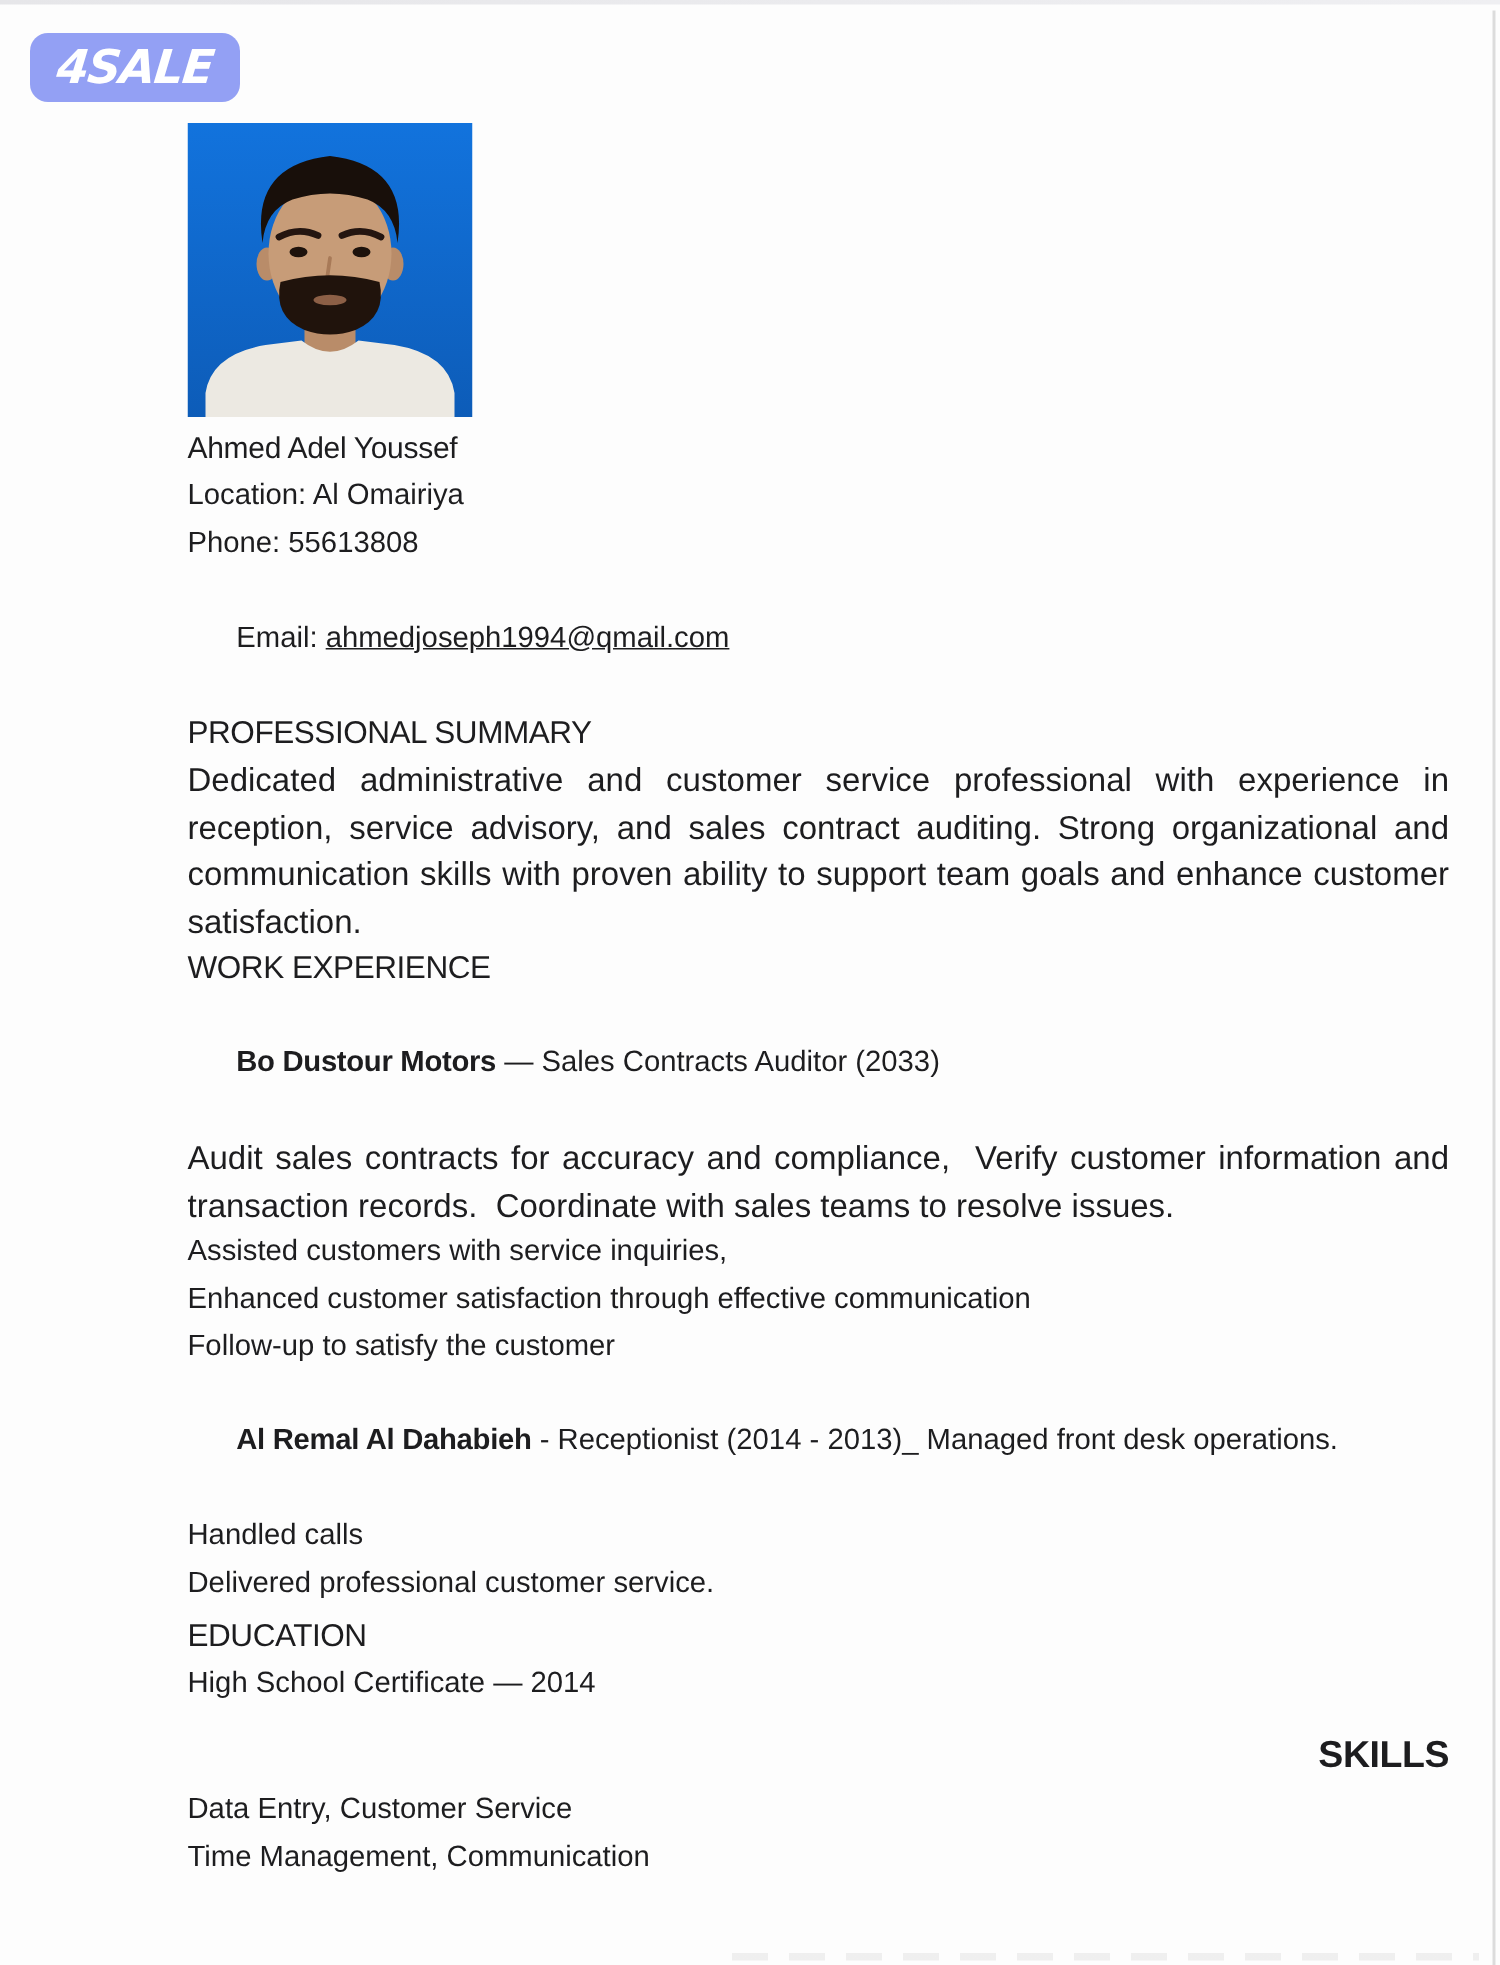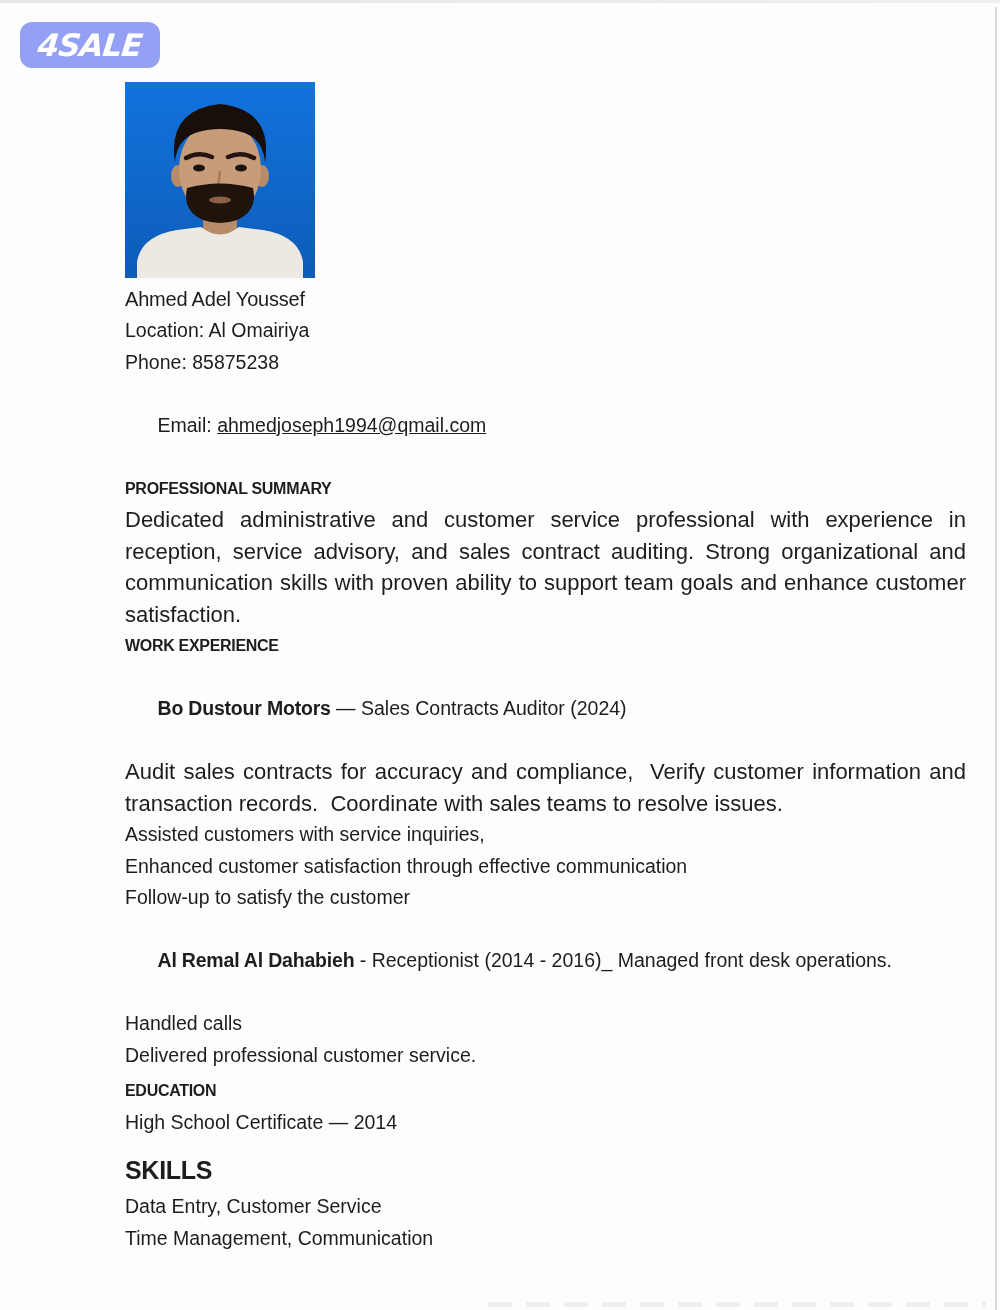--- a/index.html
+++ b/index.html
@@ -25,30 +25,30 @@
   .logo-text { color: #ffffff; font-style: italic; font-weight: bold; font-size: 31px;
     letter-spacing: -1px; transform: skewX(-6deg); font-family: "DejaVu Sans", sans-serif; }
 
   .content { position: absolute; left: 125px; top: 0; width: 841px; }
 
   .photo { margin-top: 82px; width: 190px; height: 196px; display: block; }
 
   .name { margin-top: 5px; font-size: 20px; font-weight: normal; line-height: 32px; letter-spacing: -0.2px; }
 
   .line    { font-size: 19.5px; line-height: 31.5px; white-space: pre-wrap; }
-  .heading { font-size: 16px; font-weight: bold; line-height: 31.5px; letter-spacing: -0.3px; }
+  .heading { font-size: 21px; font-weight: normal; line-height: 31.5px; letter-spacing: -0.3px; }
   .para    { font-size: 22px; line-height: 31.5px; text-align: justify; white-space: pre-wrap; margin: 0; }
   .jobline { font-size: 19.5px; line-height: 31.5px; white-space: pre-wrap; }
   .jobline b { letter-spacing: -0.2px; }
 
   .email-addr { text-decoration: underline; color: inherit; cursor: pointer; }
 
   .mt4 { margin-top: 4px; }
 
-  .skills-heading { font-size: 25px; font-weight: bold; line-height: 36px; margin-top: 14px; letter-spacing: -0.3px; }
+  .skills-heading { font-size: 25px; font-weight: bold; line-height: 36px; margin-top: 14px; letter-spacing: -0.3px; text-align: right; }
   .skills-list { margin-top: 3px; }
 </style>
 </head>
 <body>
 
 <div class="page">
 
   <div class="artifact-top"></div>
   <div class="artifact-right"></div>
   <div class="artifact-bottom"></div>
@@ -77,41 +77,41 @@
       <ellipse cx="74" cy="86" rx="6" ry="3.5" fill="#1d120c"></ellipse>
       <ellipse cx="116" cy="86" rx="6" ry="3.5" fill="#1d120c"></ellipse>
       <path d="M95 90 L93 104 Q95 107 99 104" stroke="#a87a58" stroke-width="2.5" fill="none" stroke-linecap="round"></path>
       <path d="M62 106 Q95 97 128 106 Q133 129 112 138 Q95 144 78 138 Q57 129 62 106 Z" fill="#20130c"></path>
       <ellipse cx="95" cy="118" rx="11" ry="3.5" fill="#8c5f46"></ellipse>
       <path d="M12 196 L12 180 Q16 154 52 148 L76 145 Q95 160 114 145 L138 148 Q174 154 178 180 L178 196 Z" fill="#ece9e2"></path>
     </svg>
 
     <div class="name">Ahmed Adel Youssef</div>
     <div class="line">Location: Al Omairiya</div>
-    <div class="line">Phone: 85875238</div>
+    <div class="line">Phone: 55613808</div>
     <div class="line">
       <span>Email: </span><span class="email-addr">ahmedjoseph1994@qmail.com</span>
     </div>
 
     <div class="heading">PROFESSIONAL SUMMARY</div>
     <p class="para">Dedicated administrative and customer service professional with experience in reception, service advisory, and sales contract auditing. Strong organizational and communication skills with proven ability to support team goals and enhance customer satisfaction.</p>
 
     <div class="heading">WORK EXPERIENCE</div>
 
     <div class="jobline">
-      <b>Bo Dustour Motors</b><span> — Sales Contracts Auditor (2024)</span>
+      <b>Bo Dustour Motors</b><span> — Sales Contracts Auditor (2033)</span>
     </div>
     <p class="para">Audit sales contracts for accuracy and compliance,  Verify customer information and transaction records.  Coordinate with sales teams to resolve issues.</p>
 
     <div class="line">Assisted customers with service inquiries,</div>
     <div class="line">Enhanced customer satisfaction through effective communication</div>
     <div class="line">Follow-up to satisfy the customer</div>
 
     <div class="jobline">
-      <b>Al Remal Al Dahabieh</b><span> - Receptionist (2014 - 2016)_ Managed front desk operations.</span>
+      <b>Al Remal Al Dahabieh</b><span> - Receptionist (2014 - 2013)_ Managed front desk operations.</span>
     </div>
     <div class="line">Handled calls</div>
     <div class="line">Delivered professional customer service.</div>
 
     <div class="heading mt4">EDUCATION</div>
     <div class="line">High School Certificate — 2014</div>
 
     <div class="skills-heading">SKILLS</div>
     <div class="skills-list">
       <div class="line">Data Entry, Customer Service</div>

